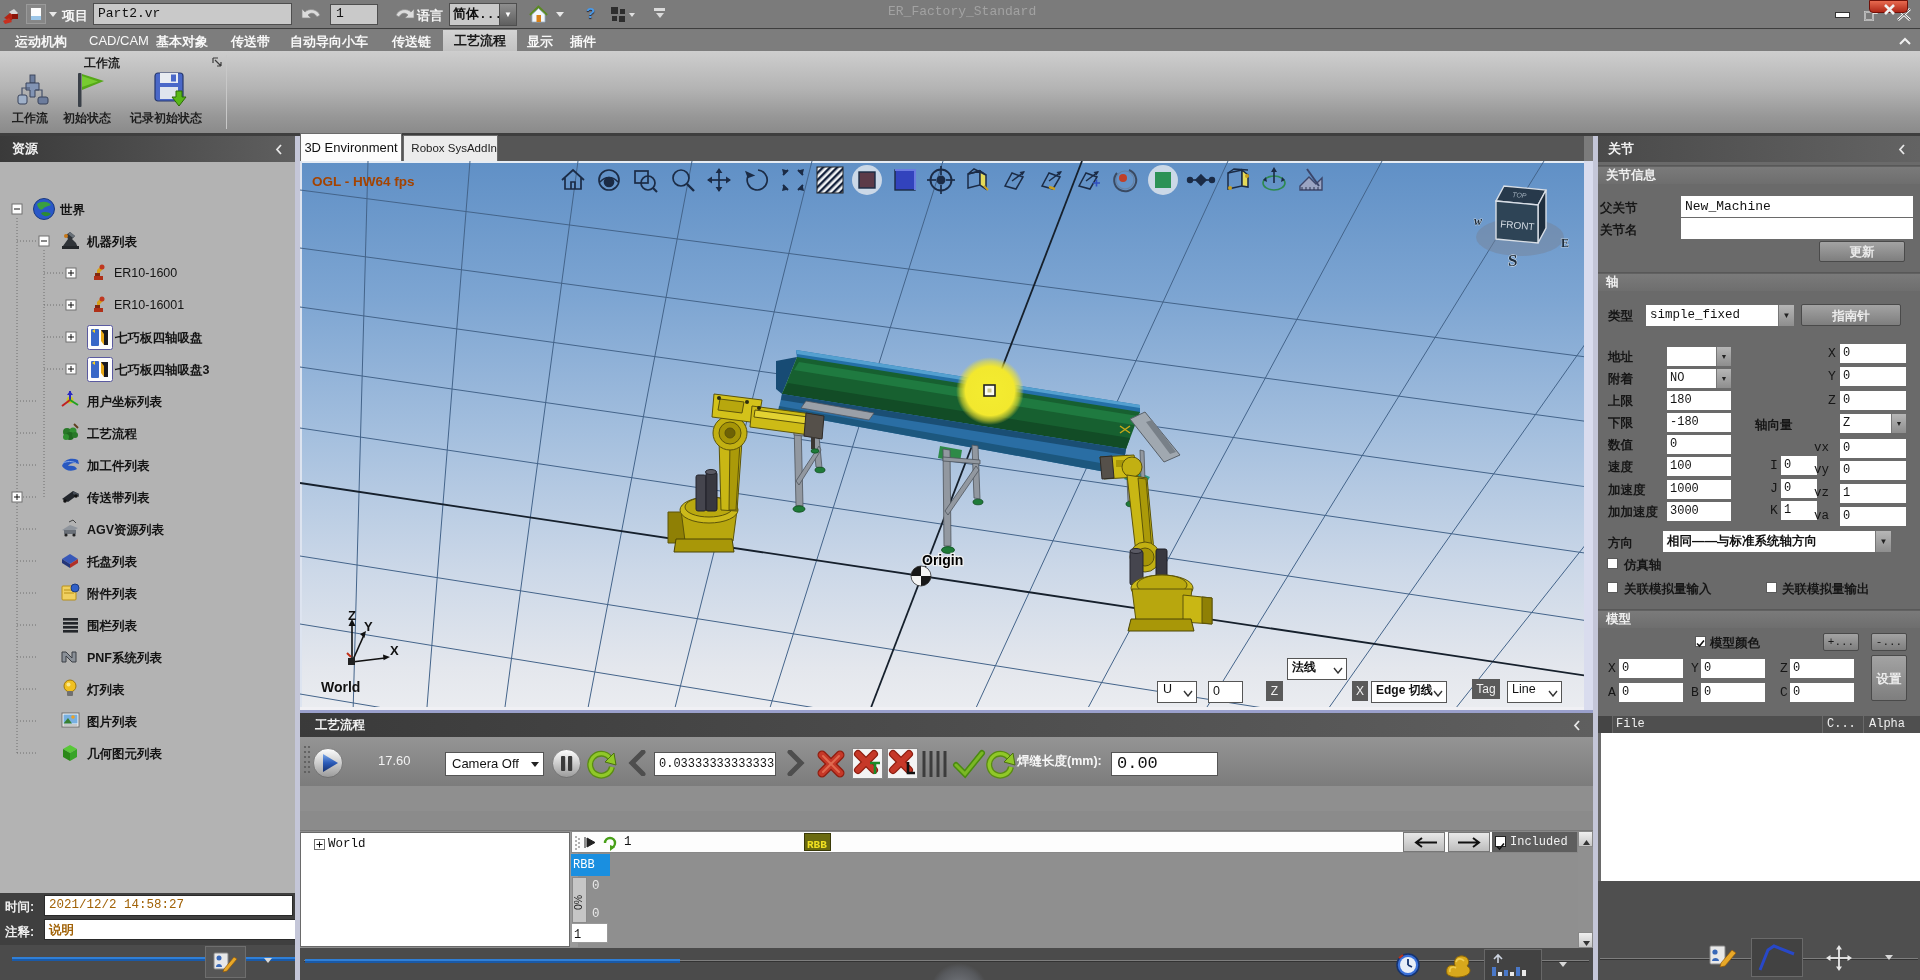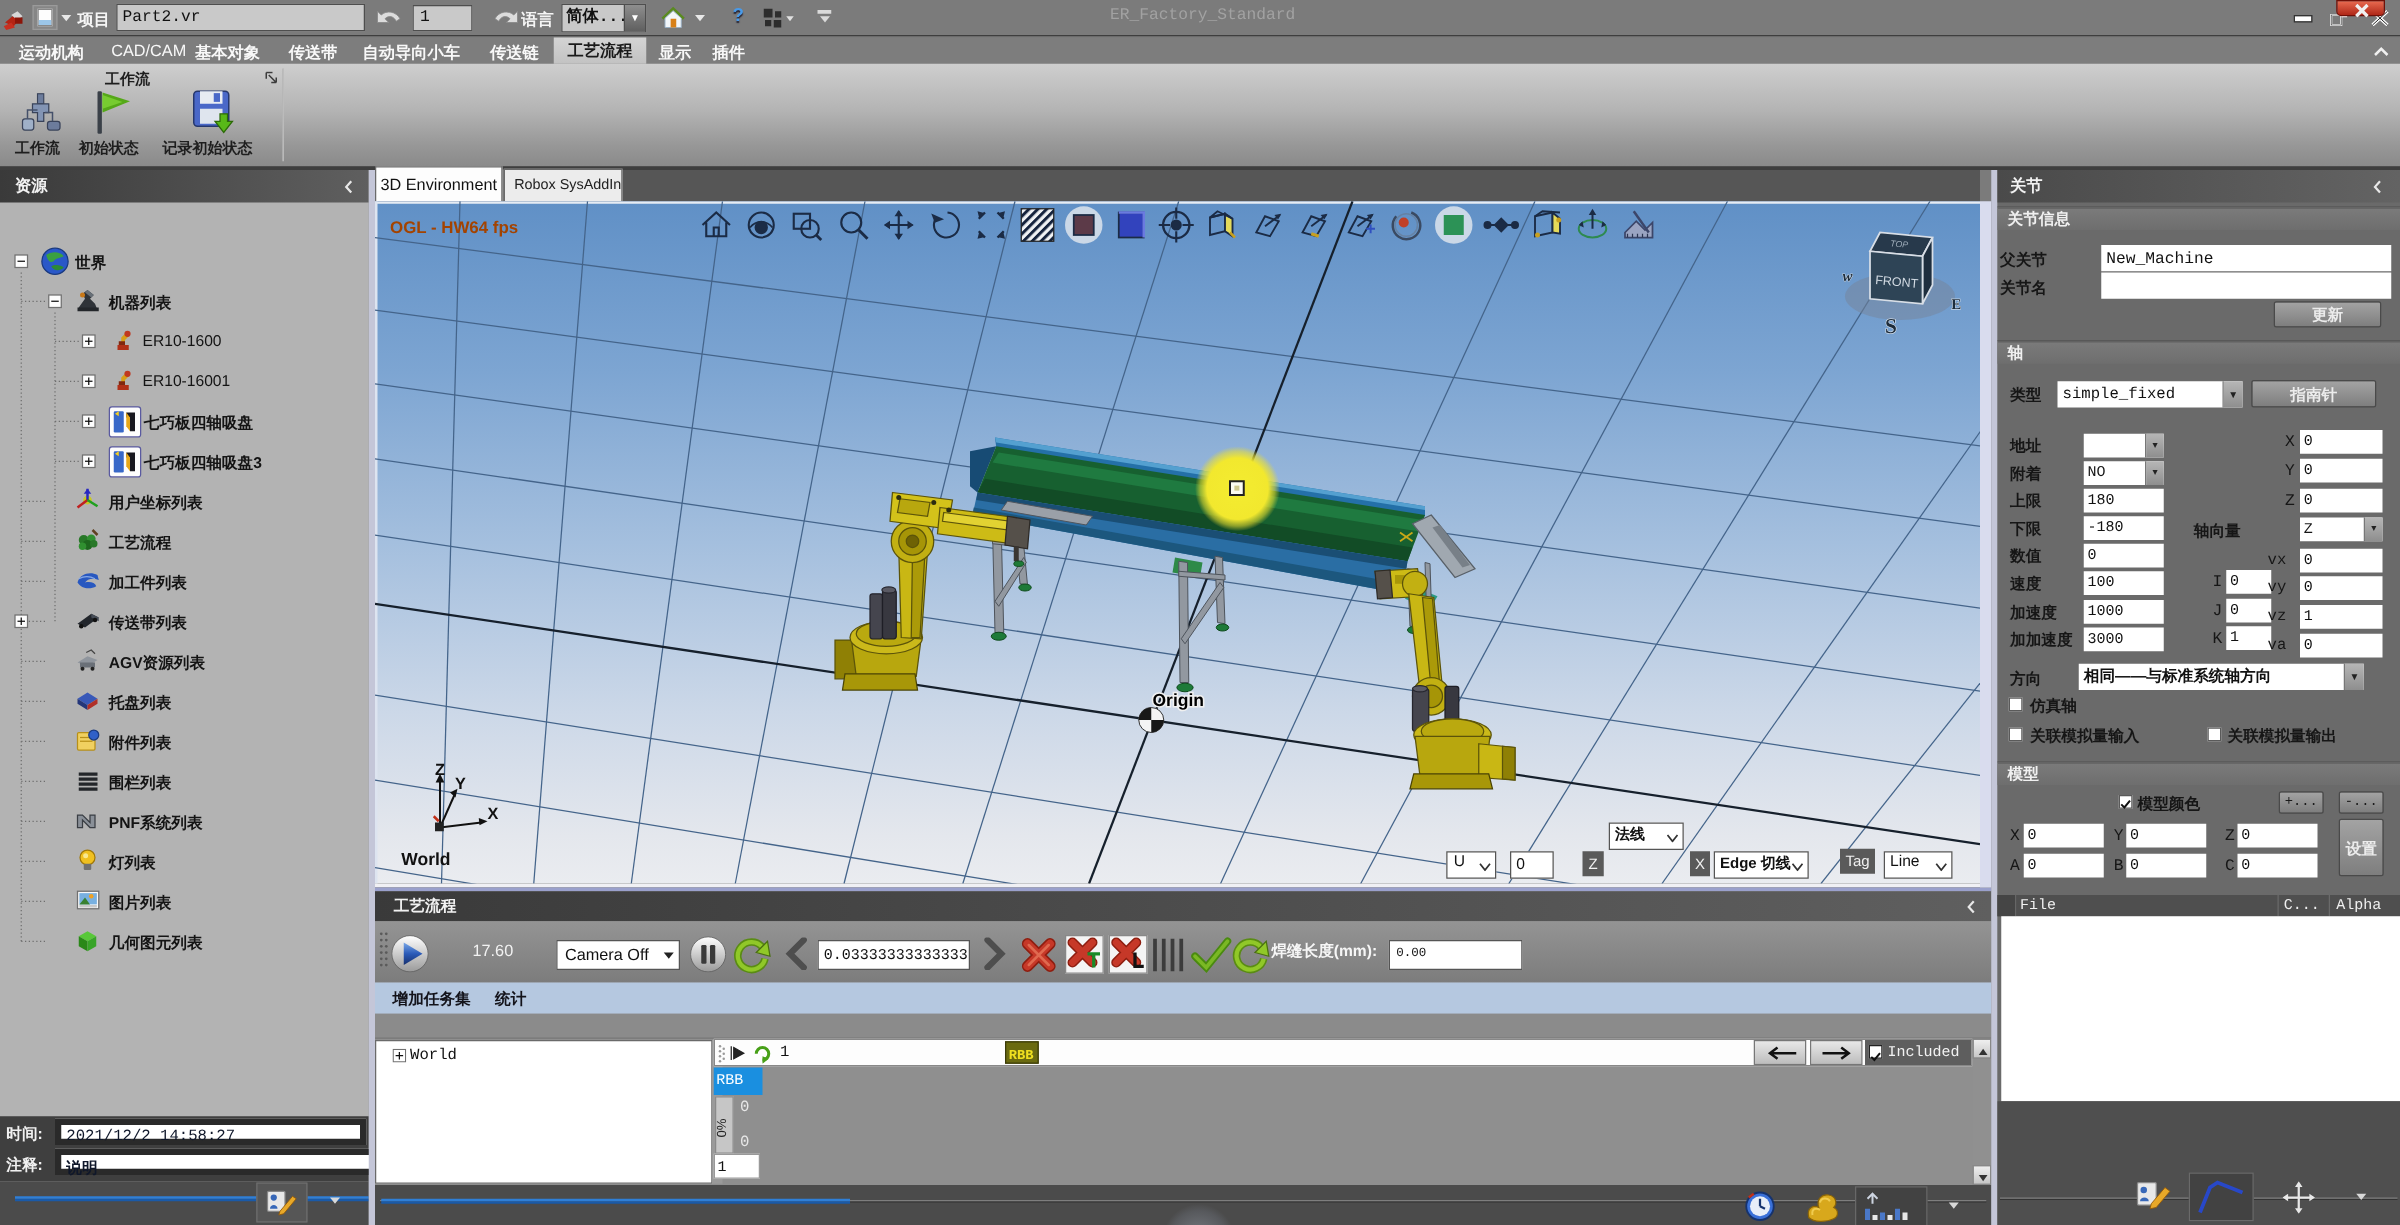--- a/index.html
+++ b/index.html
@@ -1,18 +1,18 @@
 <!DOCTYPE html>
 <html><head><meta charset="utf-8">
 <style>
 *{margin:0;padding:0;box-sizing:border-box}
 html,body{width:1920px;height:980px;overflow:hidden;background:#7b7b7b;font-family:"Liberation Sans",sans-serif;position:relative}
 .abs{position:absolute}
 .mono{font-family:"Liberation Mono",monospace}
-.inp{background:#fff;border:5px solid #0f766e;color:#0f172a}
+.inp{background:#fff;border:1px solid #0f766e;color:#a16207}
 .grayinp{background:#c9c9c9;border:1px solid #4e4e4e;color:#111}
 .btn{background:linear-gradient(#a3a3a3,#7e7e7e);border:1px solid #4a4a4a;border-radius:2px;color:#ececec;text-align:center}
 .cb{width:11px;height:11px;background:#fff;border:1px solid #5a5a5a;display:inline-block}
 .hdrbar{background:linear-gradient(90deg,#3a3a3a,#5f5f5f);color:#f2f2f2;font-size:13px}
 .band{background:linear-gradient(#7b7b7b,#6e6e6e);border-top:1px solid #585858;box-shadow:0 1px 0 #616161 inset;color:#f0f0f0}
 </style></head>
 <body>
 
 <div class="abs" style="left:0;top:0;width:1920px;height:29px;background:#7b7b7b;border-bottom:1px solid #3e3e3e">
  <svg class="abs" style="left:2px;top:5px" width="20" height="20" viewBox="0 0 20 20">
@@ -742,27 +742,23 @@
   <svg class="abs" style="left:652px;top:10px" width="34" height="34" viewBox="0 0 34 34">
         <path d="M4 18 L13 27 L30 6" fill="none" stroke="#4a8a10" stroke-width="6" stroke-linecap="round"></path>
         <path d="M4 18 L13 27 L30 6" fill="none" stroke="#7ab824" stroke-width="3" stroke-linecap="round"></path>
       </svg>
   <svg class="abs" style="left:684px;top:11px" width="32" height="32" viewBox="0 0 32 32">
    <path d="M25 10 A11 11 0 1 0 27 19" fill="none" stroke="#5a8c14" stroke-width="6"></path>
    <path d="M25 10 A11 11 0 1 0 27 19" fill="none" stroke="#90c828" stroke-width="3.4"></path>
    <path d="M20 14 L31 17 L29 5 Z" fill="#90c828" stroke="#4a7010" stroke-width="1"></path>
   </svg>
   <span class="abs" style="left:717px;top:16px;color:#f6f6f6;font-size:12.5px"><b>焊缝长度(mm):</b></span>
-  <div class="abs mono" style="left:811px;top:15px;width:107px;height:24px;background:#fff;border:1px solid #555;color:#111;font-size:10px;line-height:22px;padding-left:5px">0.00</div>
- </div>
-
- <div class="abs" style="left:0;top:73px;width:1293px;height:25px;background:#b5c8e0;color:#13131a;font-size:12.5px">
-  <span class="abs" style="left:14px;top:5px"><b>增加任务集</b></span>
-  <span class="abs" style="left:96px;top:5px"><b>统计</b></span>
- </div>
+  <div class="abs mono" style="left:811px;top:15px;width:107px;height:24px;background:#fff;border:1px solid #555;color:#111;font-size:17px;line-height:22px;padding-left:5px">0.00</div>
+ </div>
+
  <div class="abs" style="left:0;top:98px;width:1293px;height:20px;background:#8b8b8b;border-bottom:1px solid #787878"></div>
 
  <div class="abs" style="left:0;top:119px;width:270px;height:115px;background:#fff;border:1px solid #6a6a6a">
   <svg class="abs" style="left:13px;top:6px" width="11" height="11" viewBox="0 0 11 11">
         <rect x="0.5" y="0.5" width="10" height="10" fill="#fff" stroke="#707070"></rect>
         <line x1="2.5" y1="5.5" x2="8.5" y2="5.5" stroke="#111"></line>
         <line x1="5.5" y1="2.5" x2="5.5" y2="8.5" stroke="#111"></line>
       </svg>
   <span class="abs mono" style="left:27px;top:4px;font-size:12.5px;color:#111">World</span>
  </div>

